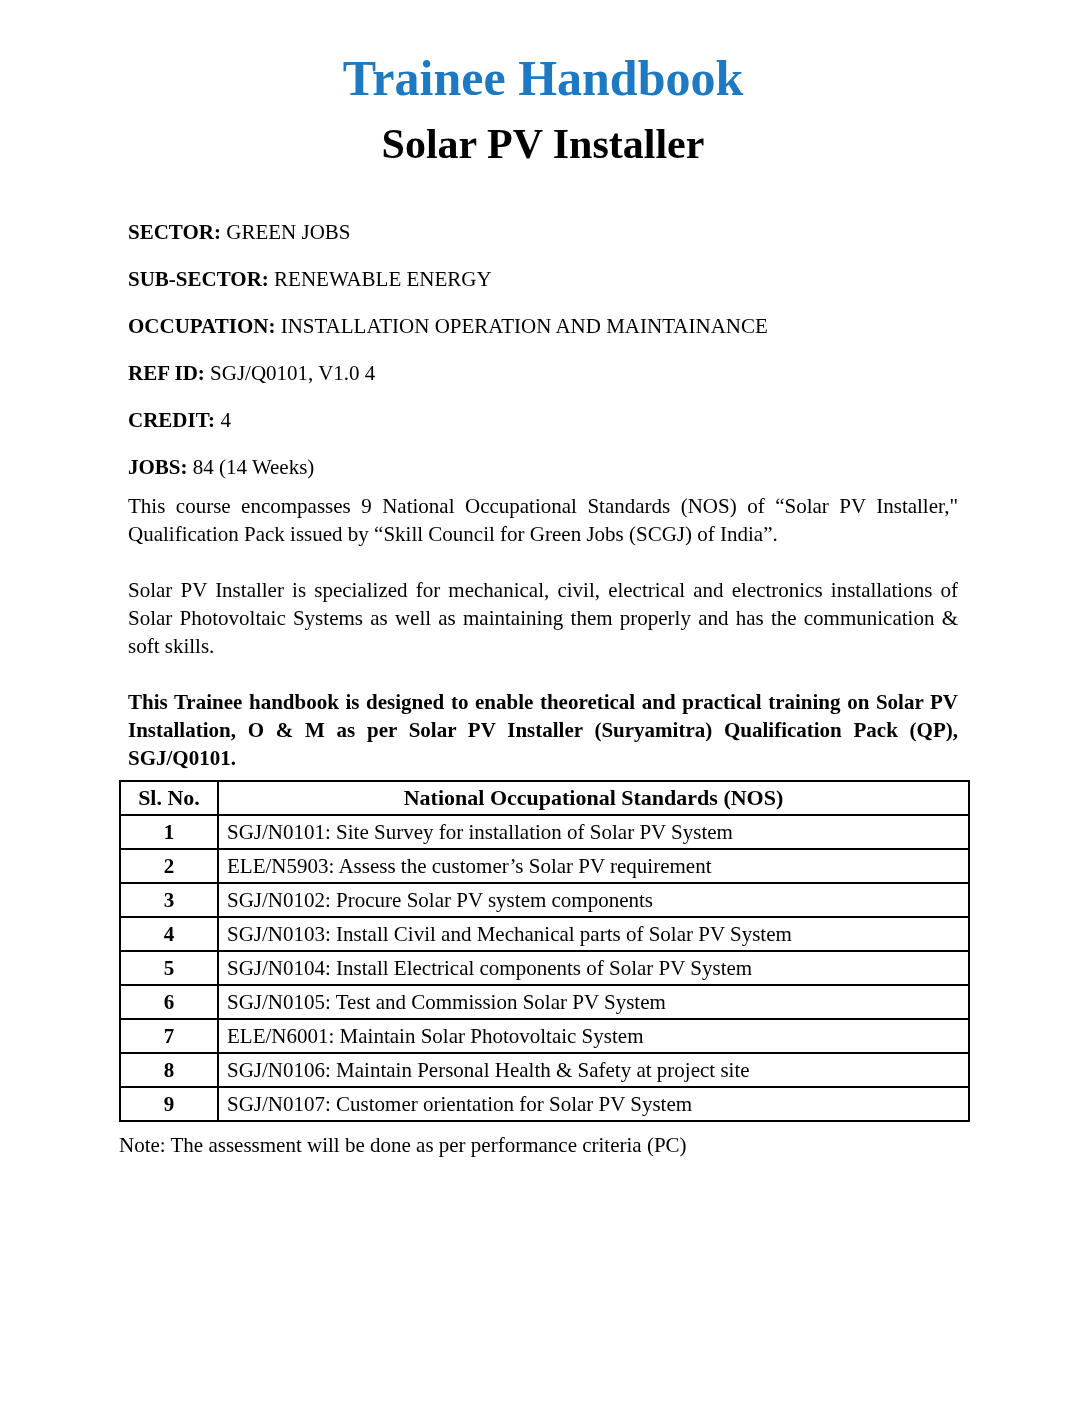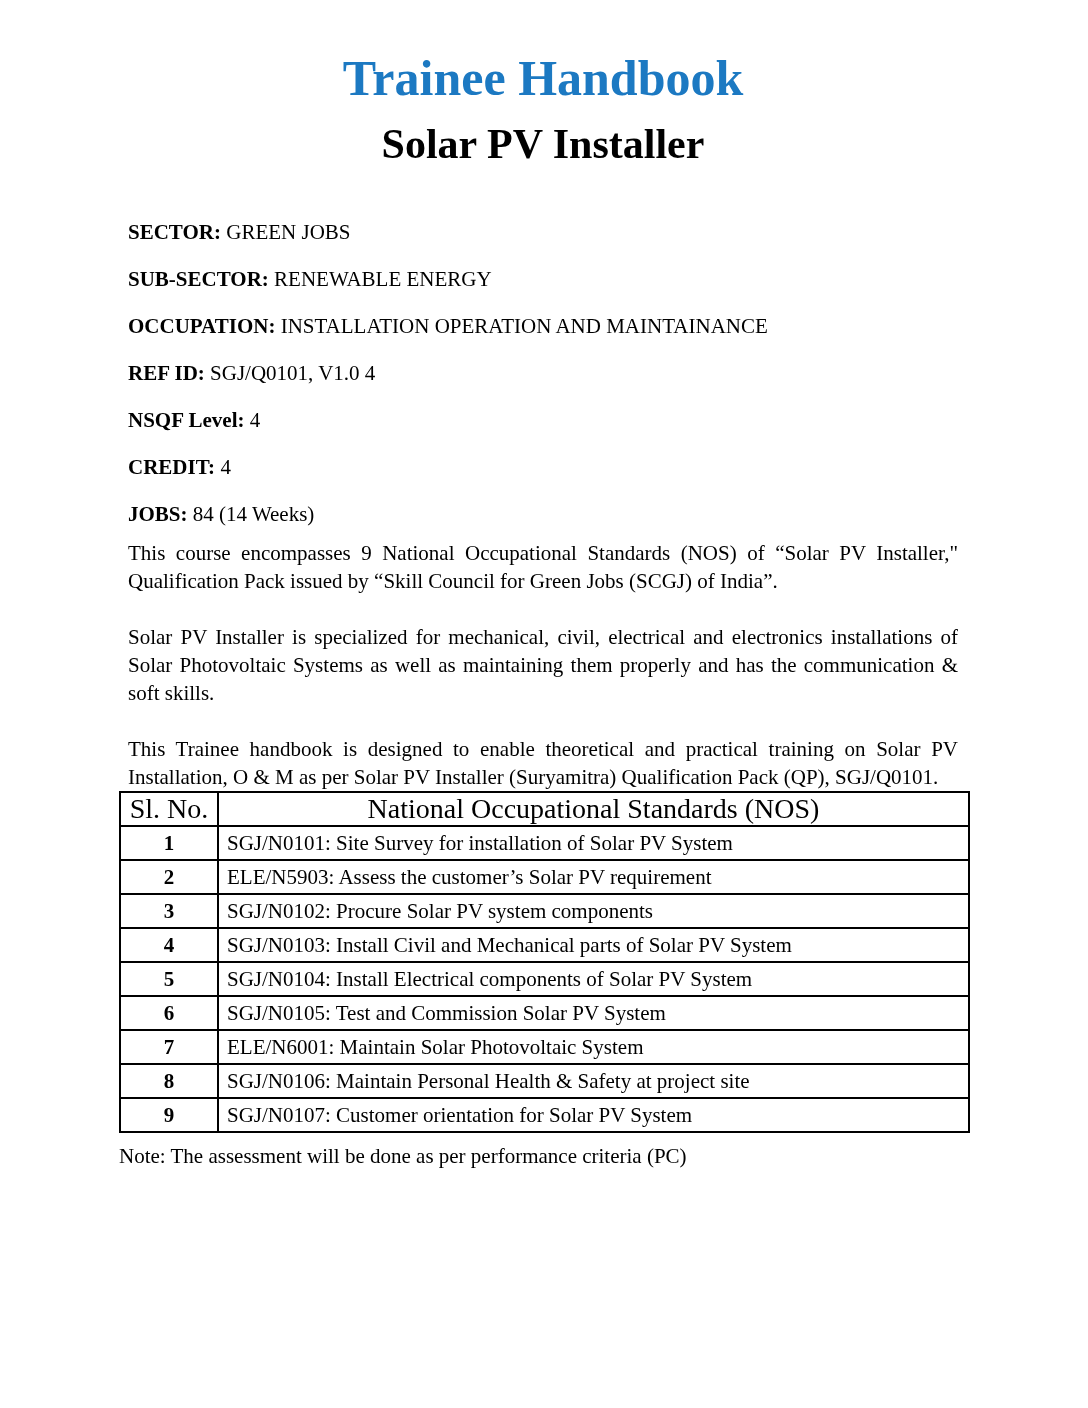--- a/index.html
+++ b/index.html
@@ -37,34 +37,34 @@
     line-height: 28px;
   }
   .meta-line:last-child { margin-bottom: 11px; }
   .meta-label { font-weight: bold; }
   .para {
     margin: 0 0 28px 0;
     font-size: 21px;
     line-height: 28px;
     text-align: justify;
   }
-  .para.last { margin-bottom: 0; }
+  .para.last { margin-bottom: 8px; font-weight: bold; }
   table.nos {
     border-collapse: collapse;
     width: calc(100% + 21px);
     margin-left: -9px;
     table-layout: fixed;
   }
   table.nos th, table.nos td {
     border: 2px solid #000000;
     padding: 2px 8px;
     line-height: 28px;
     vertical-align: middle;
   }
-  table.nos th { font-size: 28px; font-weight: normal; border-radius: 10px; }
+  table.nos th { font-size: 22px; font-weight: bold; border-radius: 10px; }
   th.col-no, td.cell-no { width: 80px; text-align: center; }
   th.col-nos { text-align: center; margin-left: 40px; }
   td.cell-no { font-weight: bold; font-size: 21px; }
   td.cell-nos { font-size: 21px; }
   .note {
     margin: 9px 0 0 -9px;
     font-size: 21px;
     line-height: 28px;
   }
 </style>
@@ -74,21 +74,20 @@
 <div class="page">
 
   <h1 class="title">Trainee Handbook</h1>
   <h2 class="subtitle">Solar PV Installer</h2>
 
   <div class="meta">
     <p class="meta-line"><span class="meta-label">SECTOR:</span> <span>GREEN JOBS</span></p>
     <p class="meta-line"><span class="meta-label">SUB-SECTOR:</span> <span>RENEWABLE ENERGY</span></p>
     <p class="meta-line"><span class="meta-label">OCCUPATION:</span> <span>INSTALLATION OPERATION AND MAINTAINANCE</span></p>
     <p class="meta-line"><span class="meta-label">REF ID:</span> <span>SGJ/Q0101, V1.0 4</span></p>
-    <p class="meta-line"><span class="meta-label">NSQF Level:</span> <span>4</span></p>
     <p class="meta-line"><span class="meta-label">CREDIT:</span> <span>4</span></p>
     <p class="meta-line"><span class="meta-label">JOBS:</span> <span>84 (14 Weeks)</span></p>
   </div>
 
   <p class="para">This course encompasses 9 National Occupational Standards (NOS) of “Solar PV Installer," Qualification Pack issued by “Skill Council for Green Jobs (SCGJ) of India”.</p>
   <p class="para">Solar PV Installer is specialized for mechanical, civil, electrical and electronics installations of Solar Photovoltaic Systems as well as maintaining them properly and has the communication &amp; soft skills.</p>
   <p class="para last">This Trainee handbook is designed to enable theoretical and practical training on Solar PV Installation, O &amp; M as per Solar PV Installer (Suryamitra) Qualification Pack (QP), SGJ/Q0101.</p>
 
   <table class="nos">
     <thead>

